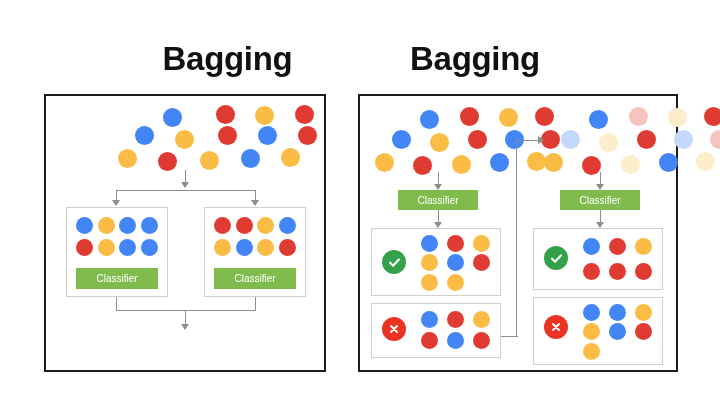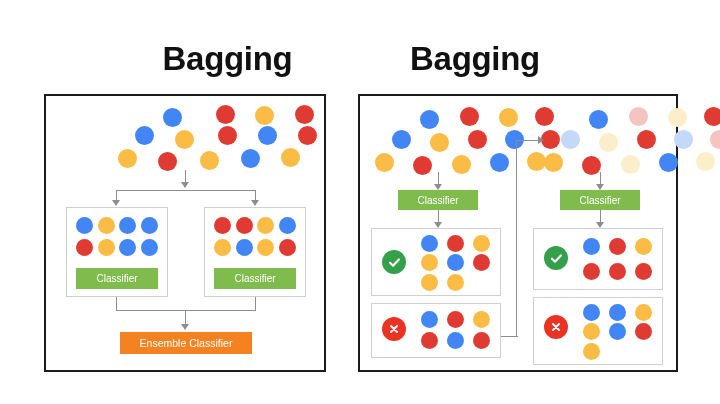--- a/index.html
+++ b/index.html
@@ -169,23 +169,20 @@
   <div class="chip" style="left:214px;top:256px;width:82px;height:21px;">
     <span>Classifier</span>
   </div>
 
   <div class="ln lnv" style="left:116px;top:285px;height:14px;"></div>
   <div class="ln lnv" style="left:255px;top:285px;height:14px;"></div>
   <div class="ln lnh" style="left:116px;top:298px;width:140px;"></div>
   <div class="ln lnv" style="left:185px;top:298px;height:16px;"></div>
   <div class="arrow" style="left:181px;top:312px;"></div>
 
-  <div class="chip chip-ensemble" style="left:120px;top:320px;width:132px;height:22px;">
-    <span>Ensemble Classifier</span>
-  </div>
 
   <div class="panel" id="panel-boosting"></div>
 
   <div class="cluster" id="bst-cluster-1" style="left:375px;top:94px;width:185px;height:62px;">
       <div class="dot c-blue" style="left: 45px; top: 4px; width: 19px; height: 19px;"></div>
       <div class="dot c-red" style="left: 85px; top: 1px; width: 19px; height: 19px;"></div>
       <div class="dot c-yellow" style="left: 124px; top: 2px; width: 19px; height: 19px;"></div>
       <div class="dot c-red" style="left: 160px; top: 1px; width: 19px; height: 19px;"></div>
       <div class="dot c-blue" style="left: 17px; top: 24px; width: 19px; height: 19px;"></div>
       <div class="dot c-yellow" style="left: 55px; top: 27px; width: 19px; height: 19px;"></div>

